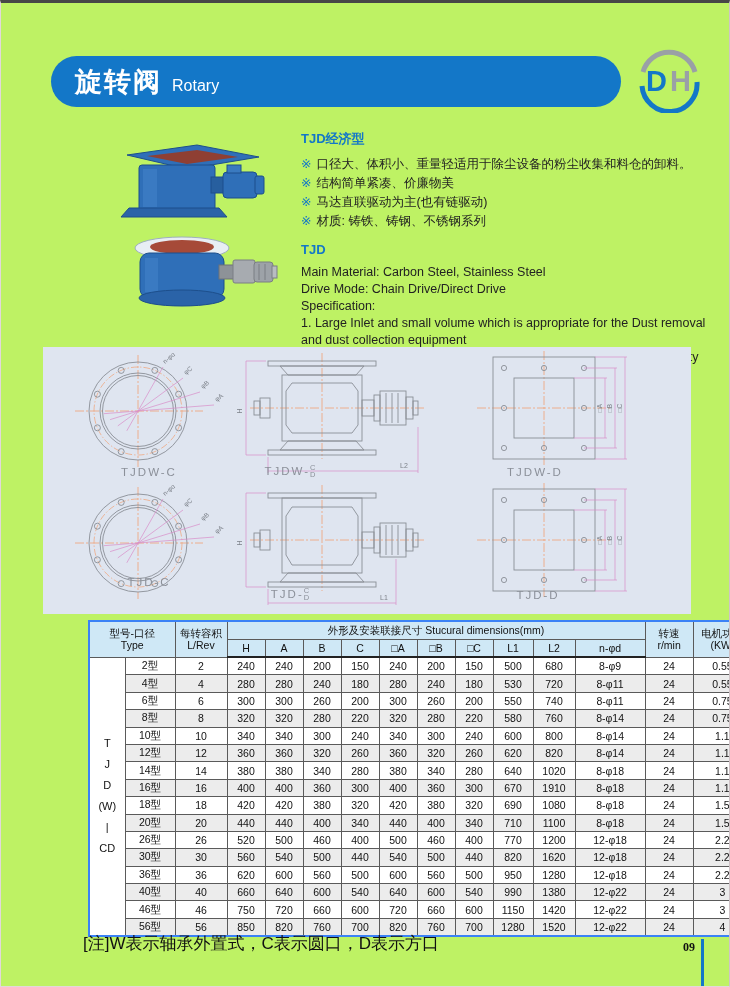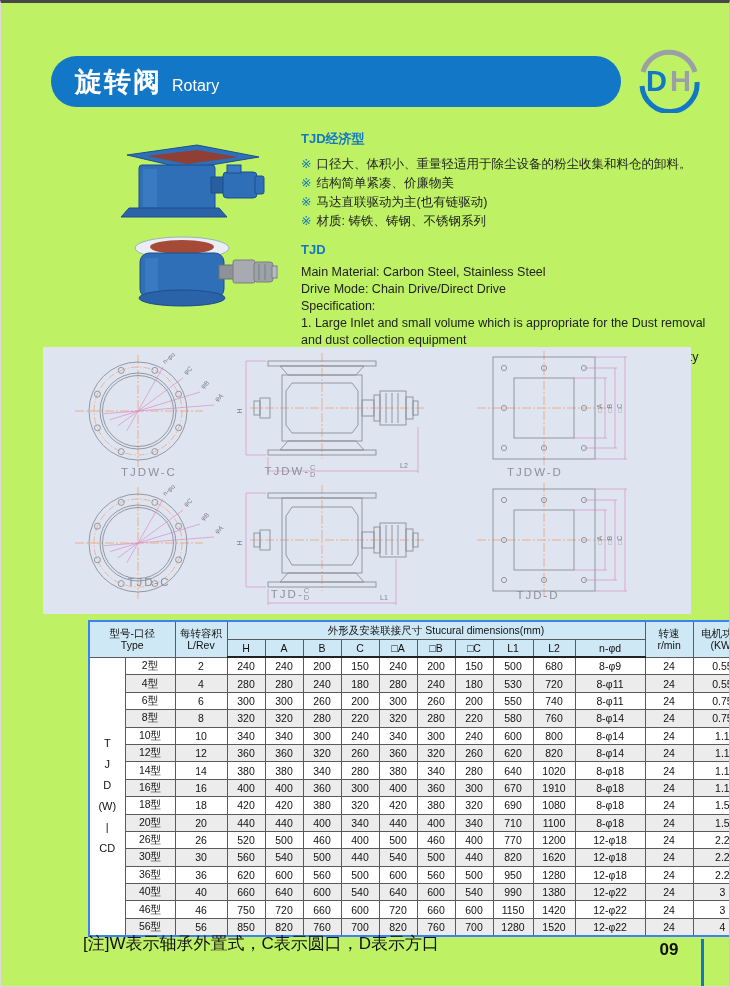--- a/index.html
+++ b/index.html
@@ -38,21 +38,21 @@
   .dims-table { position:absolute; left:55px; top:617px; border-collapse:collapse; table-layout:fixed; width:663px; border:2px solid #3b82f6;margin-left:32px; }
   .dims-table th, .dims-table td { border:1px solid #5a5a5a; text-align:center; vertical-align:middle; }
   .dims-table thead th { background:#cfe8f6; font-weight:normal; font-size:10.5px; line-height:12.5px; color:#111; padding:2px 0; }
   .dims-table thead tr:last-child th { border-bottom:2.5px solid #222; }
   .dims-table tbody td { font-size:10.5px; color:#111; padding:1px 0; height:14.4px; background:#fff; }
   .dims-table tbody tr.alt td { background:#ececec; }
   .dims-table tbody td.series { background:#fff; font-size:11px; }
   .series-inner div { line-height:21px; }
   
   .note { position:absolute; left:38px; top:929px; font-size:17px; color:#111;margin-left:44px; }
-  .pageno { position:absolute; left:642px; top:937px; width:52px; text-align:center; font-family:Liberation Sans, sans-serif; font-weight:bold; font-size:17px; color:#111; }
+  .pageno { position:absolute; left:642px; top:937px; width:52px; text-align:right; font-family:Liberation Serif, serif; font-weight:bold; font-size:12px; color:#111; }
   .page-edge-bar { position:absolute; left:700px; top:936px; width:3px; height:51px; background:#1377c8; }
 </style>
 </head>
 <body>
 
 <div class="page">
 
   <div class="banner">
     <span class="banner-zh">旋转阀</span>
     <span class="banner-en">Rotary</span>

